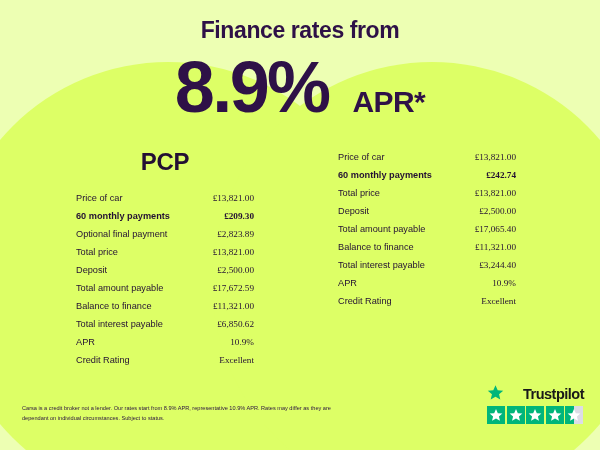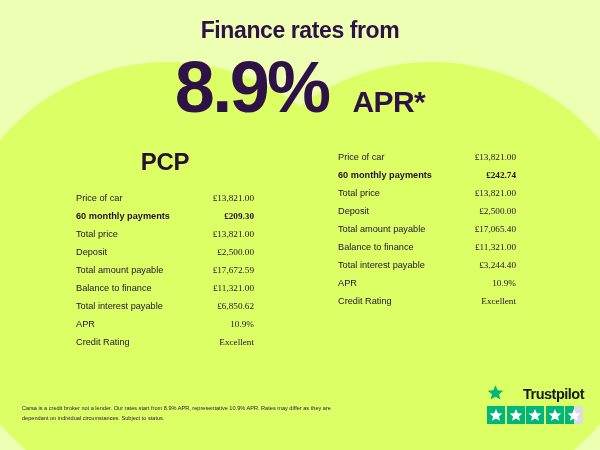--- a/index.html
+++ b/index.html
@@ -183,20 +183,24 @@
     <div class="panel" id="panel-pcp">
       <div class="panel-title">PCP</div>
       <div class="rows" id="rows-pcp">
           <div class="row">
             <span class="row-label">Price of car</span>
             <span class="row-value">£13,821.00</span>
           </div>
           <div class="row bold">
             <span class="row-label">60 monthly payments</span>
             <span class="row-value">£209.30</span>
+          </div>
+          <div class="row">
+            <span class="row-label">Optional final payment</span>
+            <span class="row-value">£2,823.89</span>
           </div>
           <div class="row">
             <span class="row-label">Total price</span>
             <span class="row-value">£13,821.00</span>
           </div>
           <div class="row">
             <span class="row-label">Deposit</span>
             <span class="row-value">£2,500.00</span>
           </div>
           <div class="row">

